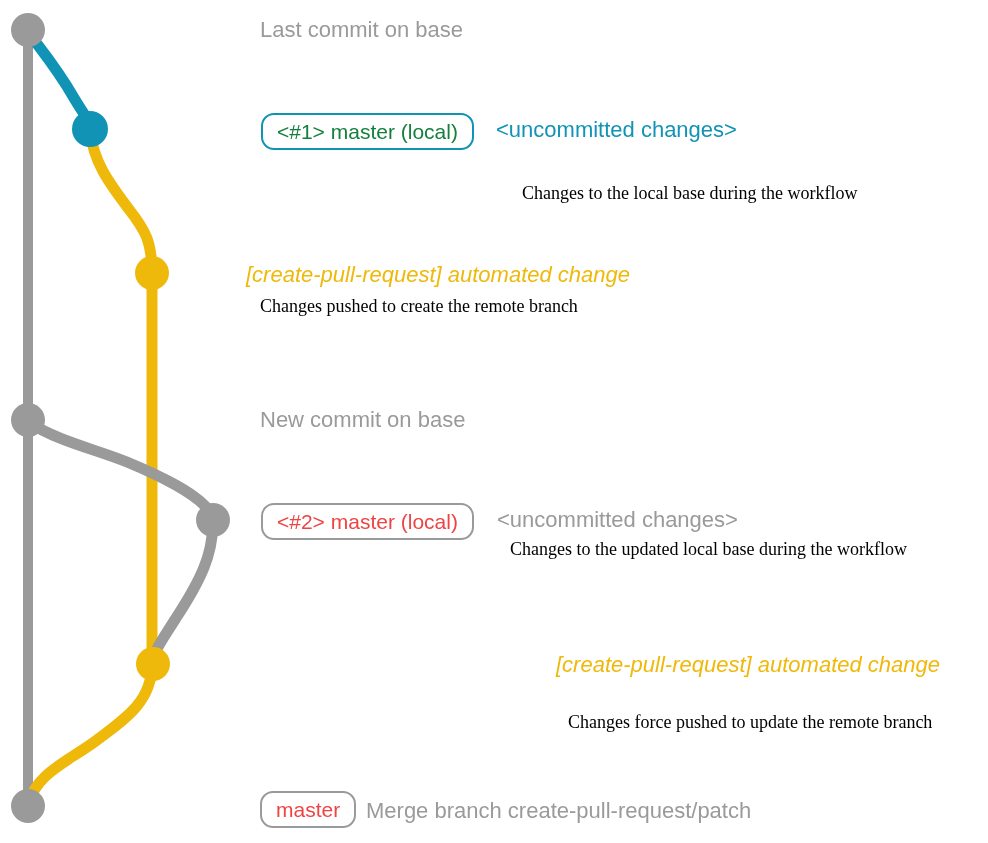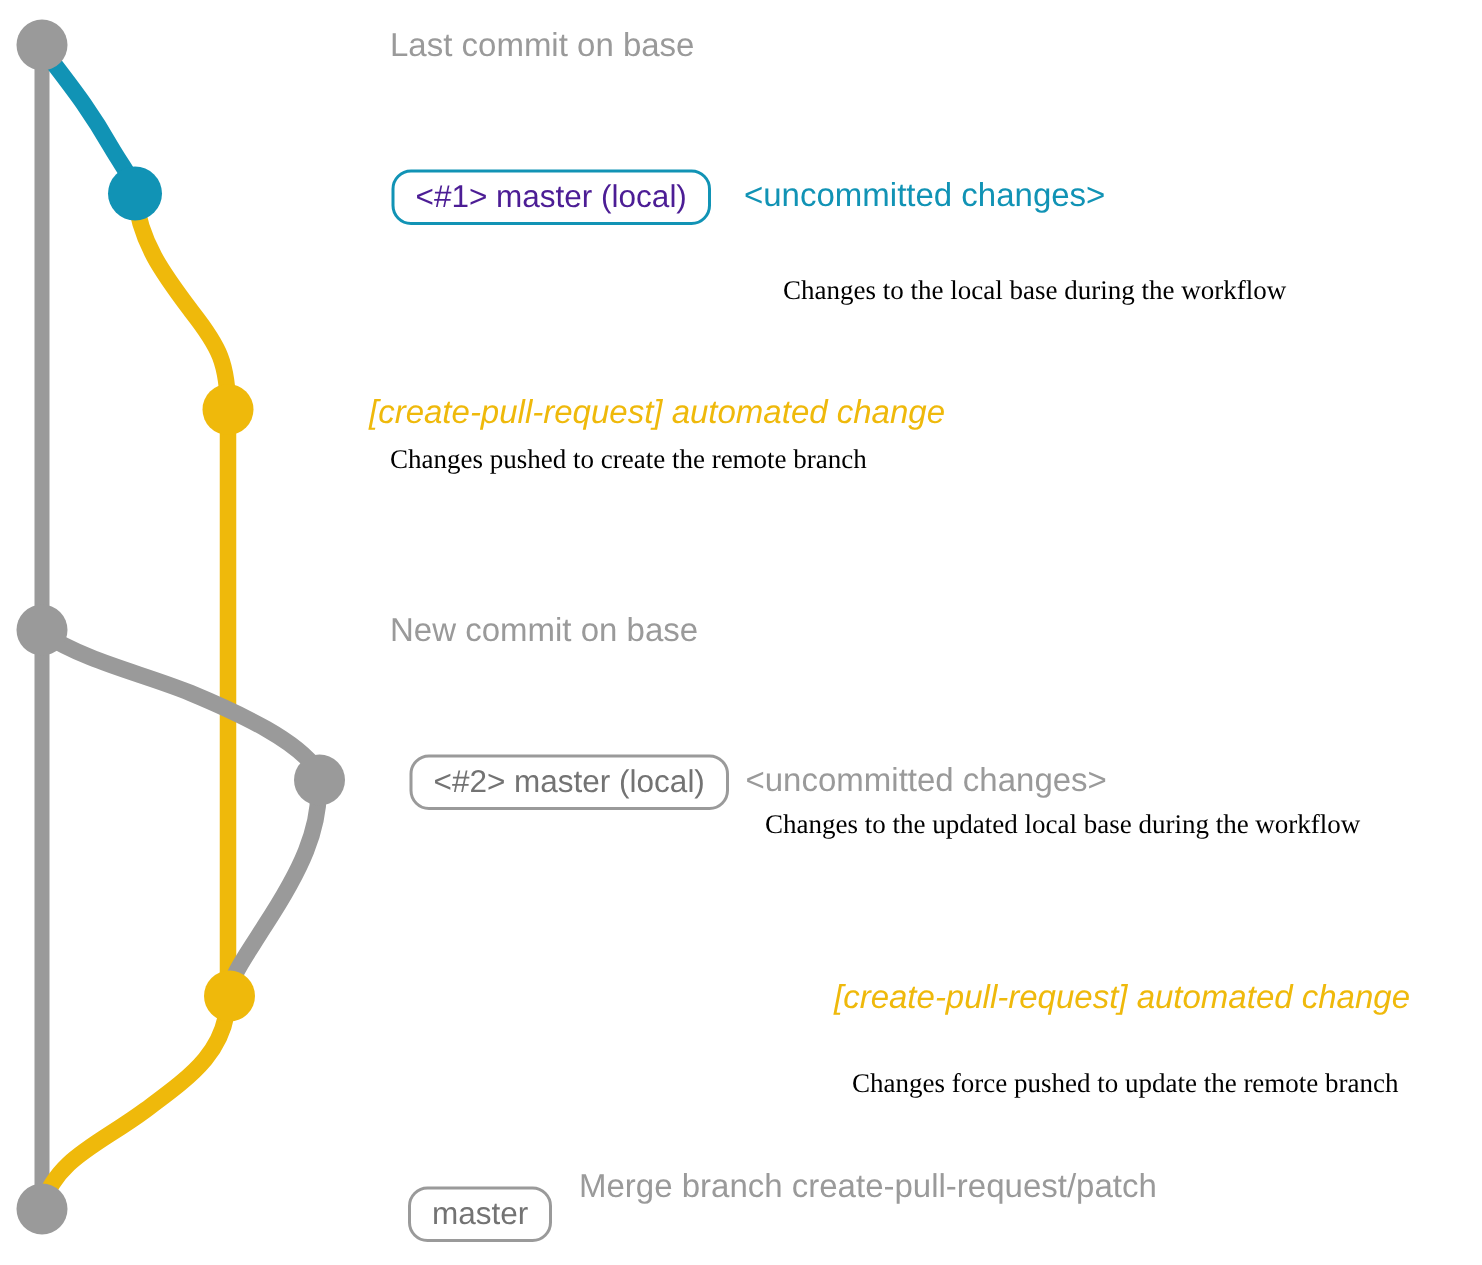--- a/index.html
+++ b/index.html
@@ -36,22 +36,22 @@
   .badge {
     position: absolute;
     display: inline-block;
     font: 21px/25px "Liberation Sans", sans-serif;
     padding: 4px 14px;
     border: 2px solid;
     border-radius: 13px;
     background: #ffffff;
     white-space: nowrap;
   }
-  .badge.teal { color: #4c1d95; border-color: #1193b5; }
-  .badge.gray { color: #737373; border-color: #9a9a9a; margin-left: 12px; }
+  .badge.teal { color: #15803d; border-color: #1193b5; }
+  .badge.gray { color: #ef4444; border-color: #9a9a9a; }
   .badge.gold { color: #efb90b; border-color: #efb90b; }
 </style>
 </head>
 <body>
 
 <div id="canvas">
 
   <svg id="graph-svg" width="988" height="843" viewBox="0 0 988 843" fill="none">
 
     <path d="M 28 30 L 28 806" stroke-width="10" stroke-linecap="round" stroke="#9a9a9a"></path>
@@ -83,15 +83,15 @@
   <div class="label" style="left:260px; top:407px;">New commit on base</div>
 
   <div class="badge gray" style="left:261px; top:503px;">&lt;#2&gt; master (local)</div>
   <div class="title gray" style="left:497px; top:507px;">&lt;uncommitted changes&gt;</div>
   <div class="desc" style="left:510px; top:538px;text-align:right;">Changes to the updated local base during the workflow</div>
 
   <div class="title gold" style="left:556px; top:652px;">[create-pull-request] automated change</div>
   <div class="desc" style="left:568px; top:683px;margin-top:28px;">Changes force pushed to update the remote branch</div>
 
   <div class="badge gray" style="left:260px; top:791px;">master</div>
-  <div class="label" style="left:366px; top:778px;margin-left:20px;">Merge branch create-pull-request/patch</div>
+  <div class="label" style="left:366px; top:798px;">Merge branch create-pull-request/patch</div>
 
 </div>
 
 </body></html>

